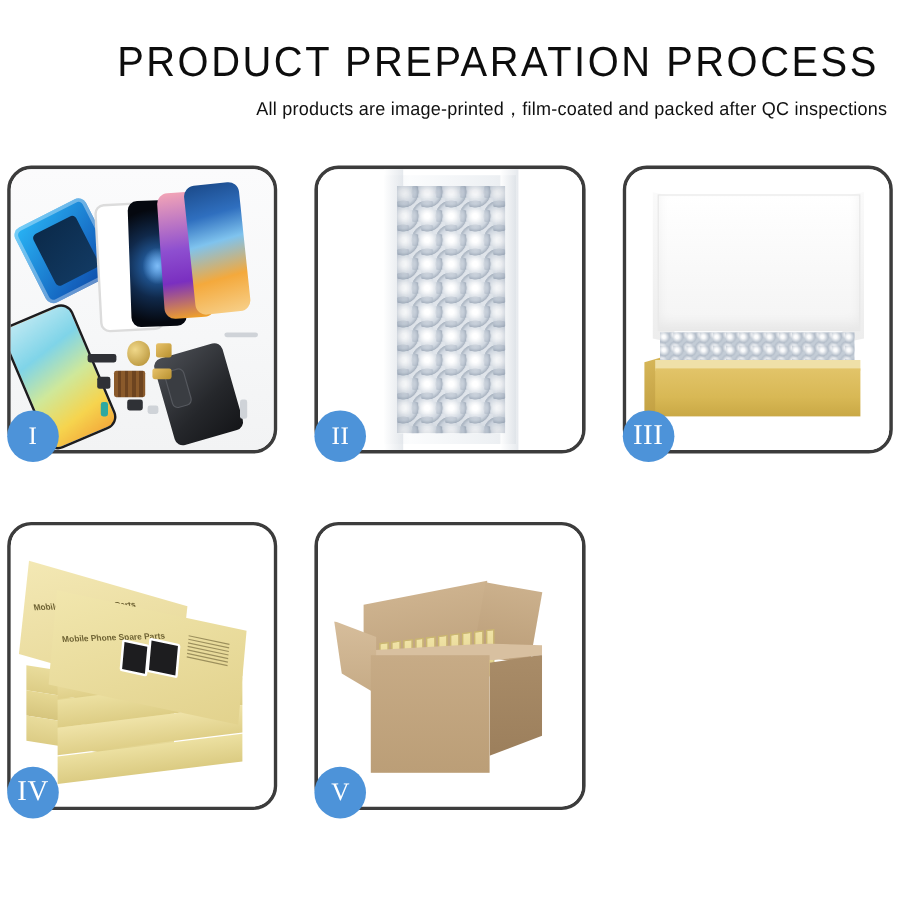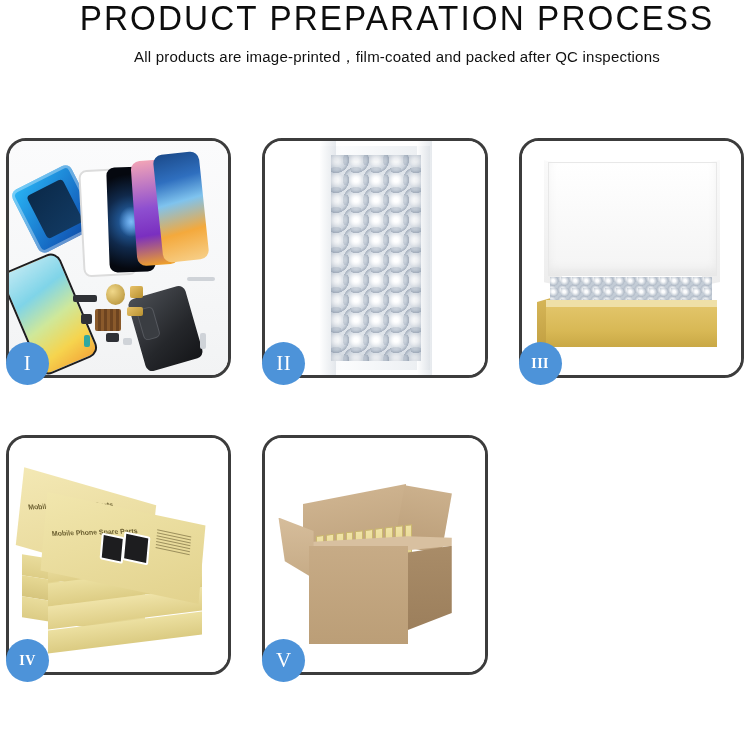--- a/index.html
+++ b/index.html
@@ -4,21 +4,22 @@
 <style>
   html,body{margin:0;padding:0;}
   body{
     width:750px;height:750px;
     background:#ffffff;
     font-family:"Liberation Sans", sans-serif;
     overflow:hidden;
     position:relative;
   }
   .header{
-    text-align:center;
+    text-align:right;
+    padding-top:34px;
     margin-left:44px;
   }
   .title{
     font-size:35px;
     font-weight:400;
     letter-spacing:2.2px;
     color:#0d0d0d;
     transform:scaleX(0.95);
     margin:0;
     line-height:1.05;
@@ -63,21 +64,21 @@
     width:43px;height:43px;
     border-radius:50%;
     background:#4d93d9;
     color:#ffffff;
     font-family:"Liberation Serif", serif;
     font-size:21px;
     display:flex;align-items:center;justify-content:center;
     letter-spacing:.5px;
     z-index:5;
   }
-  .badge.wide{font-size:14px;font-weight:bold;}
+  .badge.wide{font-size:24px;}
 
   
   .p1{background:linear-gradient(180deg,#fbfbfc 0%,#f6f7f8 60%,#f2f3f4 100%);}
   .phone{position:absolute;border-radius:7px;}
   .ph-a{ 
     left:6%;top:14%;width:30%;height:30%;
     background:linear-gradient(150deg,#29b6f6,#1565c0 70%,#0d47a1);
     transform:rotate(-27deg);
     box-shadow:inset 0 0 0 3px rgba(255,255,255,.35);
   }

